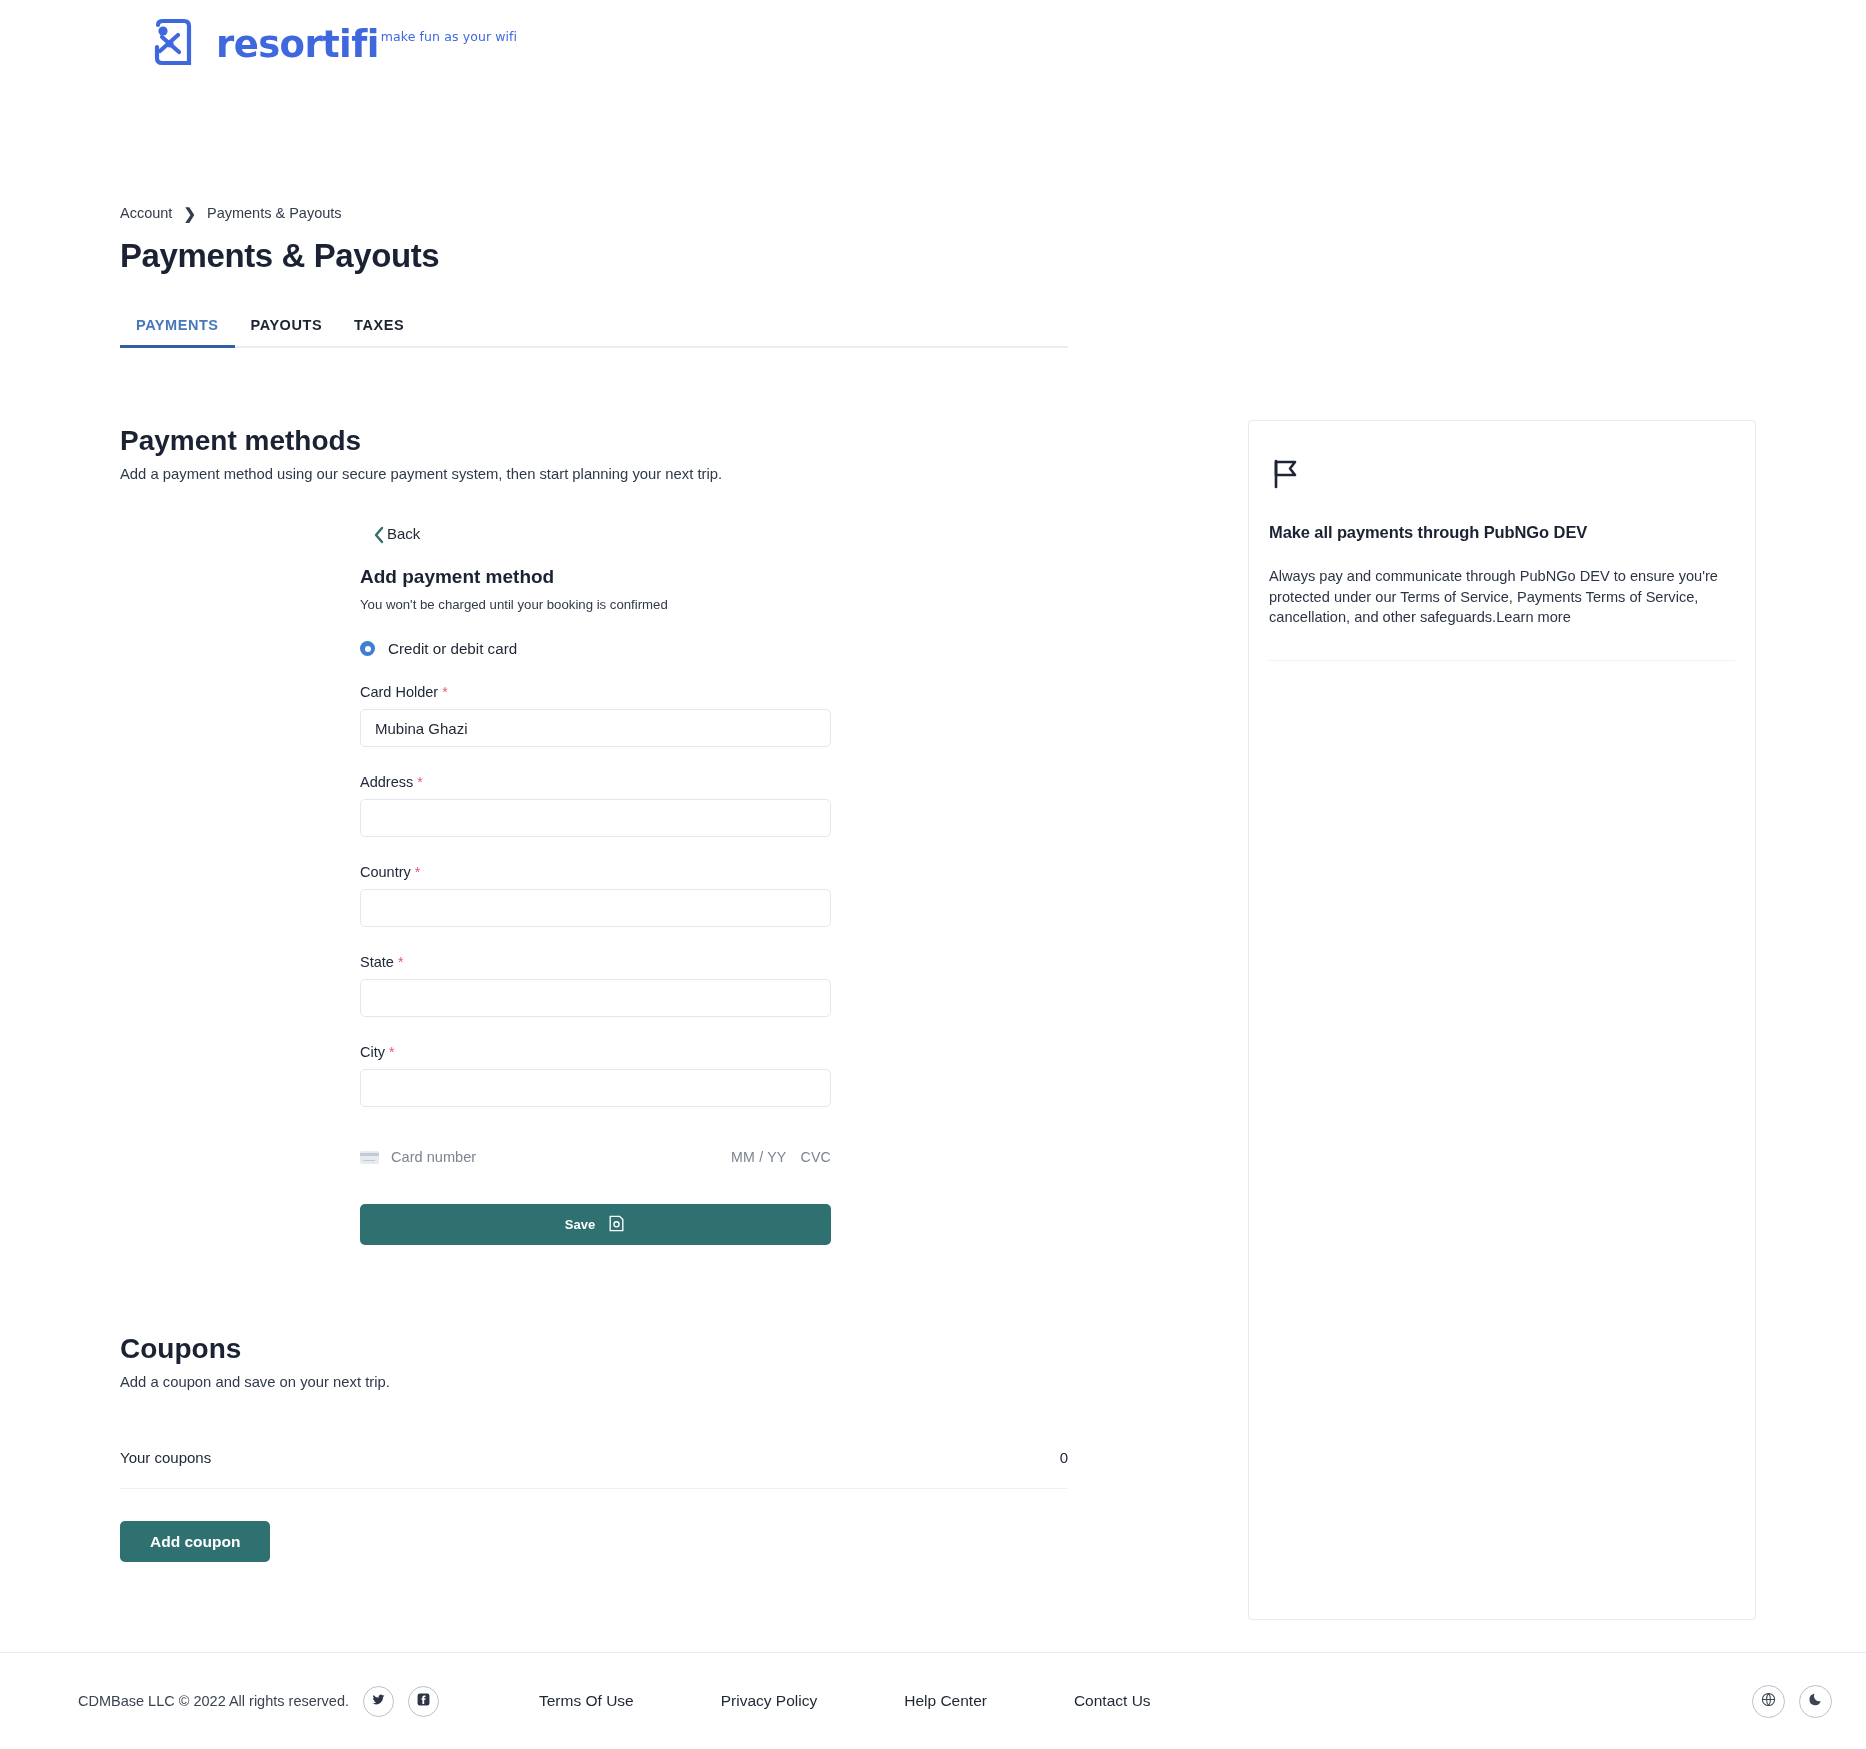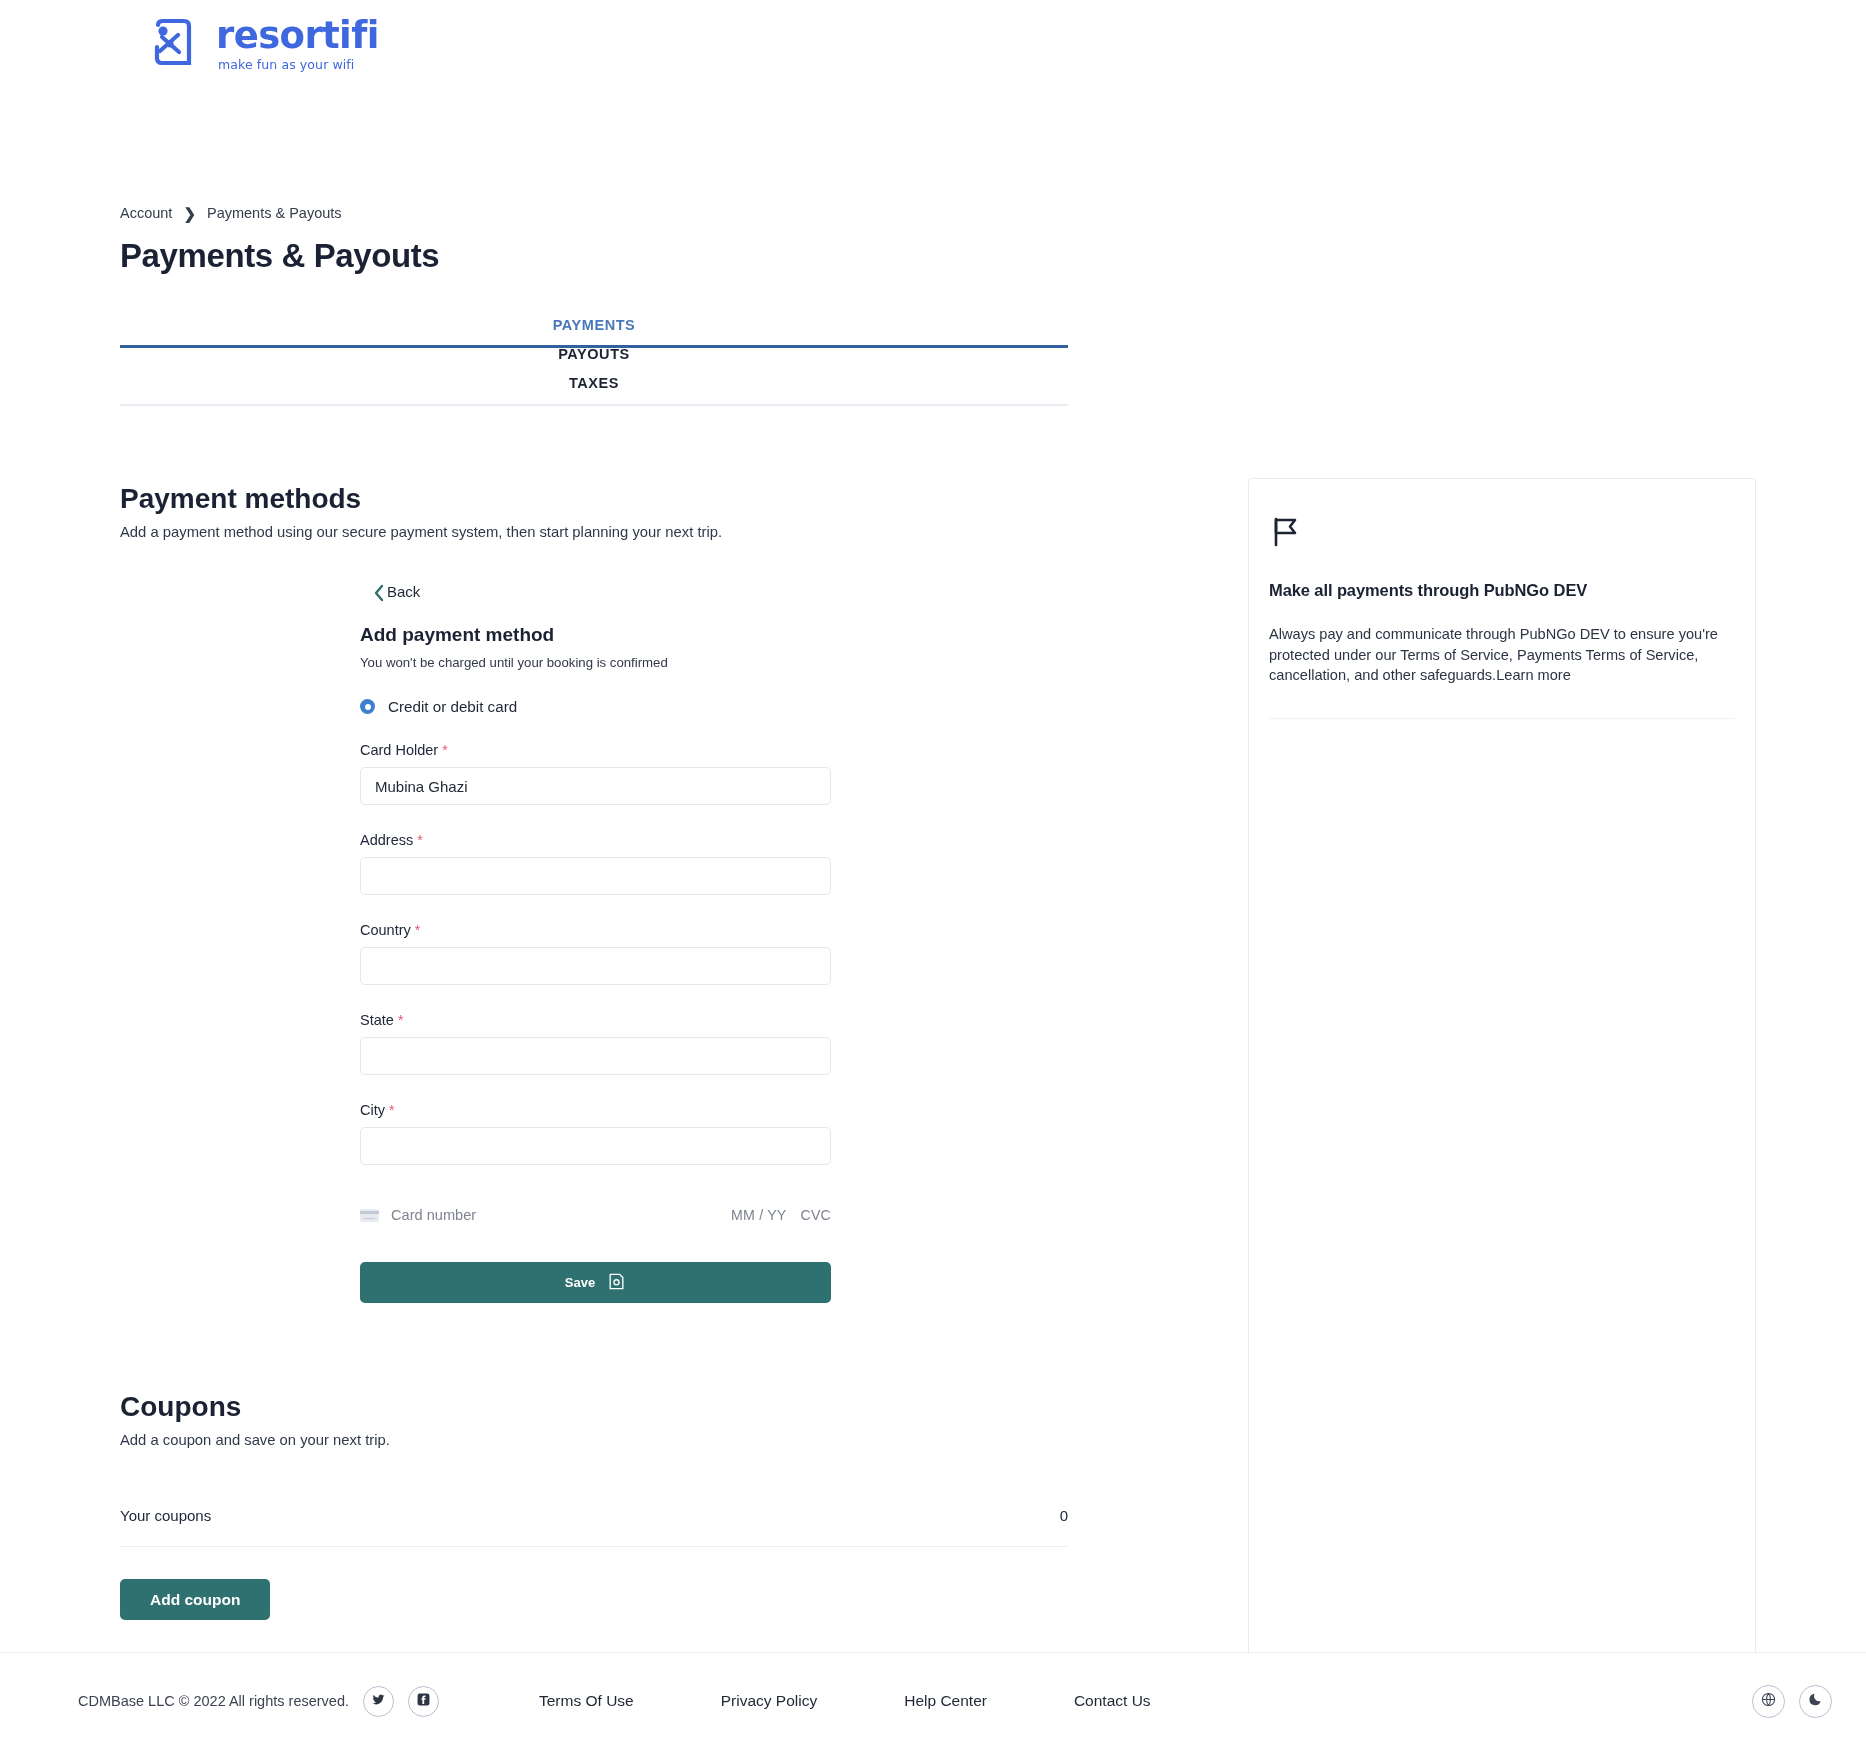--- a/index.html
+++ b/index.html
@@ -17,21 +17,21 @@
   .header {
     position: relative;
     height: 88px;
     display: flex;
     align-items: center;
     padding: 0 138px 0 148px;
     background: #ffffff;
   }
   .logo-wrap { display: flex; align-items: center; gap: 14px; }
   .logo-mark { width: 54px; height: 54px; flex: none; }
-  .logo-text { display: flex; flex-direction: column; line-height: 1; }
+  .logo-text { display: flex; flex-direction: row; line-height: 1; }
   .logo-word {
     font-size: 37px;
     font-weight: bold;
     color: #3f68df;
     letter-spacing: -0.6px;
     font-family: "DejaVu Sans", sans-serif;
   }
   .logo-tag {
     font-size: 12.5px;
     color: #3f68df;
@@ -94,21 +94,20 @@
     color: #1b2233;
   }
 
   
   .tabs {
     margin-top: 42px;
     width: 948px;
     border-bottom: 2px solid #e9edf3;
     display: flex;
     gap: 0;
-    flex-direction: column;
   }
   .tab {
     font-size: 14.5px;
     font-weight: bold;
     letter-spacing: 0.55px;
     color: #1d2431;
     padding: 0 16px 13px 16px;
     background: none; border: none;
     cursor: pointer;
     position: relative;

